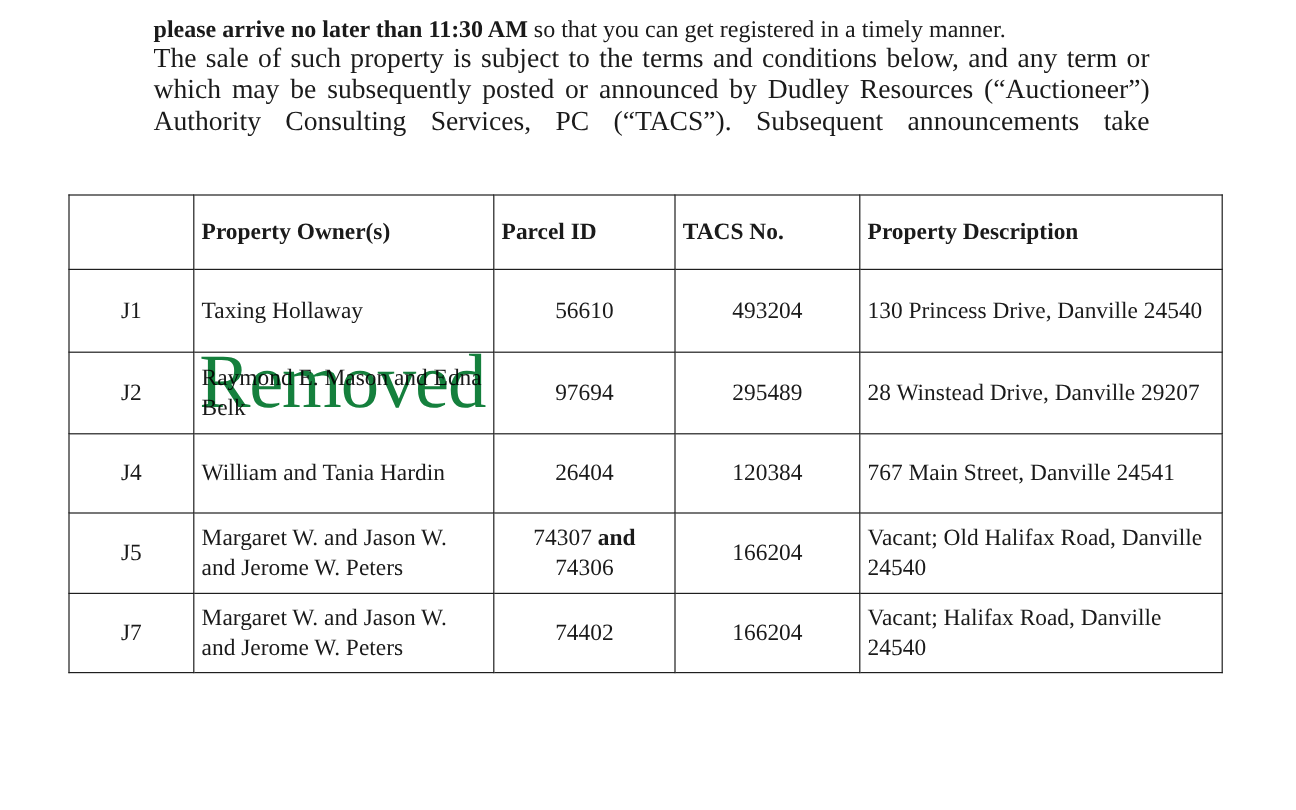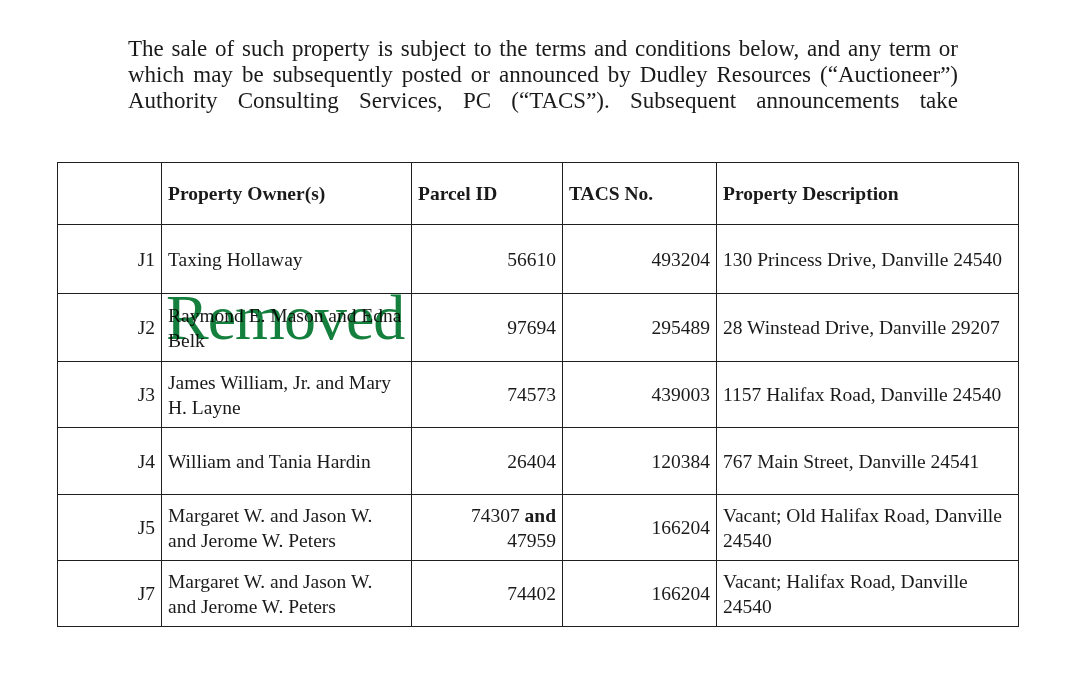--- a/index.html
+++ b/index.html
@@ -70,21 +70,21 @@
   col.w-lot   { width: 104px; }
   col.w-own   { width: 250px; }
   col.w-par   { width: 151px; }
   col.w-tacs  { width: 154px; }
   col.w-desc  { width: 302px; }
   table.props th {
     height: 57px;
     font-weight: bold;
     text-align: left;
   }
-  td.c-lot, td.c-parcel, td.c-tacs { text-align: right; }
+  td.c-lot, td.c-parcel, td.c-tacs { text-align: center; }
   td.c-owner, td.c-desc { text-align: left; padding-left: 12px; padding-right: 8px; }
   tbody tr:nth-child(1) td { height: 64px; }
   tbody tr:nth-child(2) td { height: 63px; }
   tbody tr:nth-child(3) td { height: 61px; }
   tbody tr:nth-child(4) td { height: 62px; }
   tbody tr:nth-child(5) td { height: 61px; }
   tbody tr:nth-child(6) td { height: 61px; }
   tbody tr:nth-child(7) td { height: 67px; }
   .bold { font-weight: bold; margin-top: 20px; }
   
@@ -100,20 +100,23 @@
     z-index: 5;
     white-space: nowrap;
     pointer-events: none;
   }
 </style>
 </head>
 <body>
 
 <div class="page">
 
+  <p class="intro-line">
+    <span class="b">please arrive no later than 11:30 AM</span><span> so that you can get registered in a timely manner.</span>
+  </p>
 
   <div class="terms">
     <div class="tline just">The sale of such property is subject to the terms and conditions below, and any term or conditions</div>
     <div class="tline just">which may be subsequently posted or announced by Dudley Resources (“Auctioneer”) and Taxing</div>
     <div class="tline just">Authority Consulting Services, PC (“TACS”). Subsequent announcements take precedence over</div>
   </div>
 
   <table class="props">
     <colgroup>
       <col class="w-lot">
@@ -140,37 +143,30 @@
           <td class="c-desc">130 Princess Drive, Danville 24540</td>
         </tr>
         <tr>
           <td class="c-lot">J2</td>
           <td class="c-owner">Raymond E. Mason and Edna Belk</td>
           <td class="c-parcel"><span>97694</span></td>
           <td class="c-tacs">295489</td>
           <td class="c-desc">28 Winstead Drive, Danville 29207</td>
         </tr>
         <tr>
-          <td class="c-lot">J3</td>
-          <td class="c-owner">James William, Jr. and Mary H. Layne</td>
-          <td class="c-parcel"><span>74573</span></td>
-          <td class="c-tacs">439003</td>
-          <td class="c-desc">1157 Halifax Road, Danville 24540</td>
-        </tr>
-        <tr>
           <td class="c-lot">J4</td>
           <td class="c-owner">William and Tania Hardin</td>
           <td class="c-parcel"><span>26404</span></td>
           <td class="c-tacs">120384</td>
           <td class="c-desc">767 Main Street, Danville 24541</td>
         </tr>
         <tr>
           <td class="c-lot">J5</td>
           <td class="c-owner">Margaret W. and Jason W. and Jerome W. Peters</td>
-          <td class="c-parcel"><span>74307 </span><span class="bold">and</span><br><span>47959</span></td>
+          <td class="c-parcel"><span>74307 </span><span class="bold">and</span><br><span>74306</span></td>
           <td class="c-tacs">166204</td>
           <td class="c-desc">Vacant; Old Halifax Road, Danville 24540</td>
         </tr>
         <tr>
           <td class="c-lot">J7</td>
           <td class="c-owner">Margaret W. and Jason W. and Jerome W. Peters</td>
           <td class="c-parcel"><span>74402</span></td>
           <td class="c-tacs">166204</td>
           <td class="c-desc">Vacant; Halifax Road, Danville 24540</td>
         </tr>

